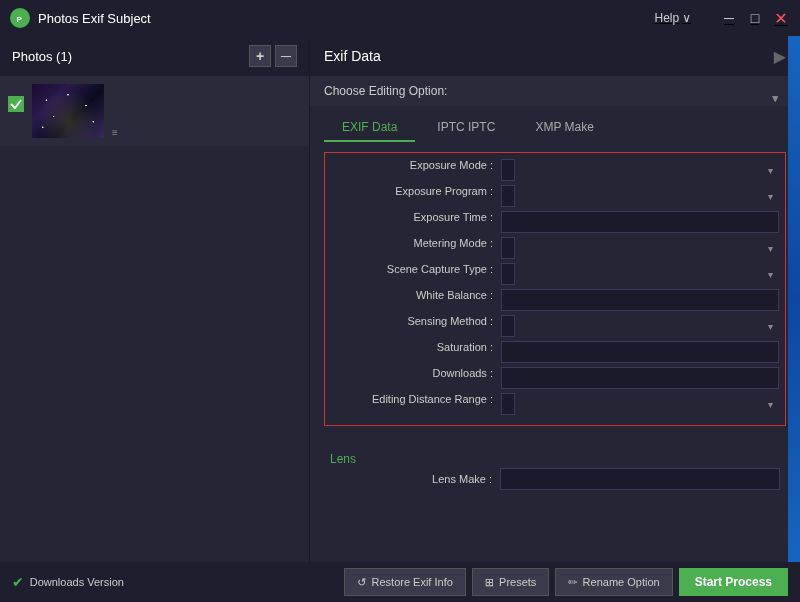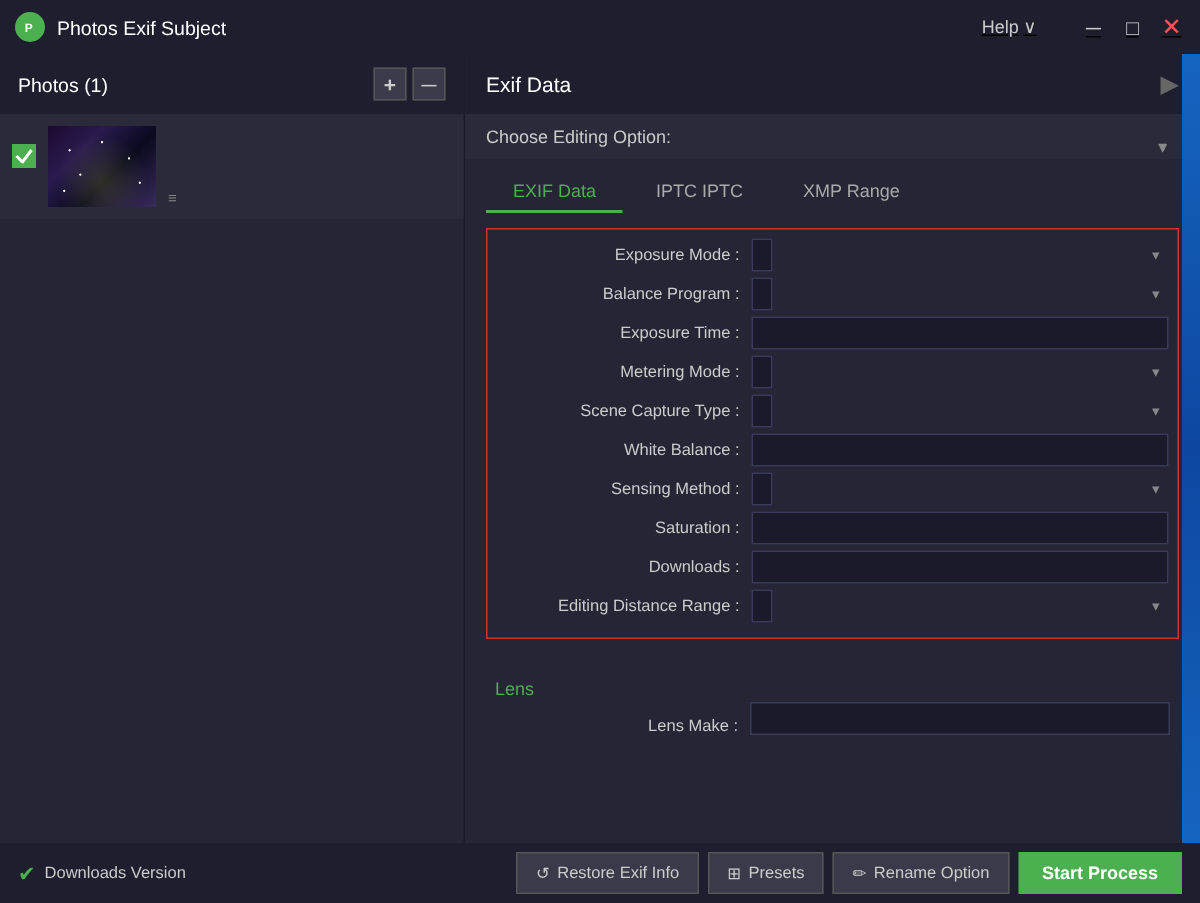--- a/index.html
+++ b/index.html
@@ -295,21 +295,21 @@
     }
 
     .fields-section-box {
       border: 1.5px solid #cc3333;
       padding: 6px 0;
       margin-bottom: 10px;
     }
 
     .field-row {
       display: flex;
-      align-items: center;
+      align-items: flex-start;
       margin-bottom: 4px;
       padding: 0 6px;
     }
     .field-label {
       color: #cccccc;
       font-size: 11px;
       text-align: right;
       min-width: 170px;
       padding-right: 8px;
       white-space: nowrap;
@@ -353,21 +353,21 @@
 
     .section-label {
       color: #4CAF50;
       font-size: 12px;
       font-weight: 500;
       padding: 6px 6px 2px;
       margin-top: 20px;
     }
     .lens-field-row {
       display: flex;
-      align-items: flex-end;
+      align-items: center;
       margin-bottom: 12px;
       padding: 0 6px;
     }
 
     
     .bottom-bar {
       height: 40px;
       background: #1e1e2e;
       display: flex;
       align-items: center;
@@ -483,35 +483,35 @@
     <div class="editing-option-bar">
       <span class="editing-label">Choose Editing Option:</span>
       <div class="select-wrapper">
         <span style="position:absolute;right:8px;top:50%;transform:translateY(-50%);color:#888;pointer-events:none;font-size:10px;">▾</span>
       </div>
     </div>
 
     <div class="tabs-bar">
       <div class="tab active">EXIF Data</div>
       <div class="tab">IPTC IPTC</div>
-      <div class="tab">XMP Range</div>
+      <div class="tab">XMP Make</div>
     </div>
 
     <div class="fields-area">
       <div class="fields-section-box">
 
         <div class="field-row">
           <span class="field-label">Exposure Mode :</span>
           <div class="field-select-wrapper">
             <select class="field-select"><option value=""></option></select>
           </div>
         </div>
 
         <div class="field-row">
-          <span class="field-label">Balance Program :</span>
+          <span class="field-label">Exposure Program :</span>
           <div class="field-select-wrapper">
             <select class="field-select"><option value=""></option></select>
           </div>
         </div>
 
         <div class="field-row">
           <span class="field-label">Exposure Time :</span>
           <input class="field-input" type="text" value="" style="">
         </div>
 

